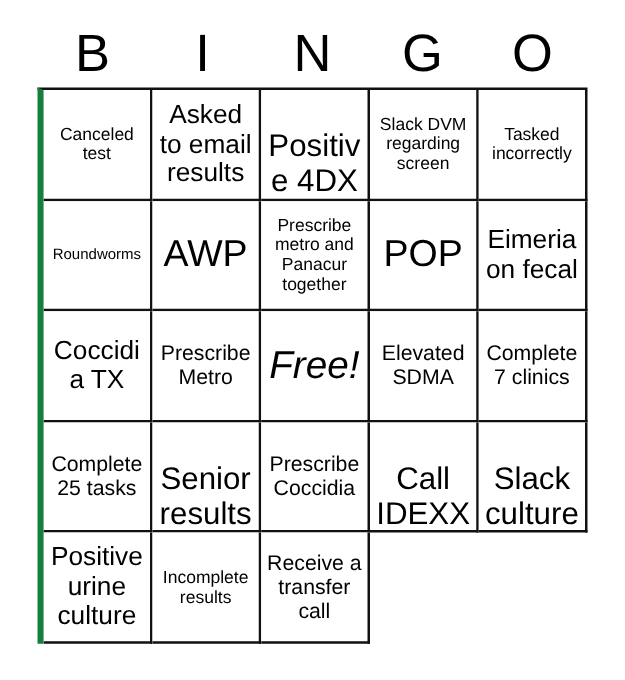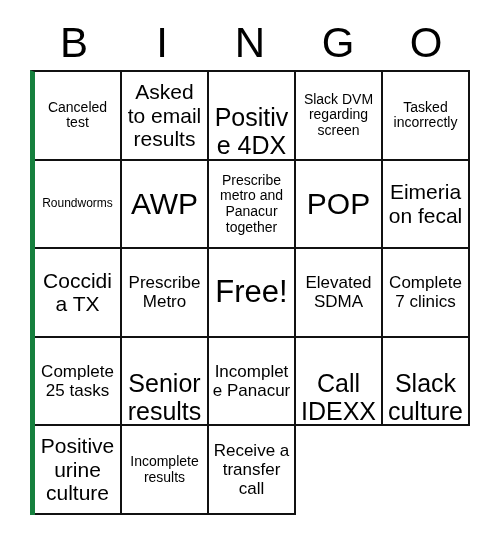--- a/index.html
+++ b/index.html
@@ -80,21 +80,21 @@
     word-wrap: break-word;
     hyphens: none;
   }
 
   
   .fs-xs  { font-size: 12px; }
   .fs-sm  { font-size: 14px; }
   .fs-md  { font-size: 17px; }
   .fs-lg  { font-size: 21px; }
   .fs-xl  { font-size: 25px; margin-top: 32px; }
-  .fs-xxl { font-size: 31px; }
+  .fs-xxl { font-size: 31px; font-style: italic; }
   .fs-mega{ font-size: 30px; }
 </style>
 </head>
 <body>
 
 <div class="bingo-card">
 
   <div class="bingo-header">
     <div class="header-letter">B</div>
     <div class="header-letter">I</div>
@@ -153,21 +153,21 @@
         <span class="cell-text fs-md">Complete 7 clinics</span>
       </div>
 
     <div class="bingo-cell">
         <span class="cell-text fs-md">Complete 25 tasks</span>
       </div>
     <div class="bingo-cell">
         <span class="cell-text fs-xl">Senior results</span>
       </div>
     <div class="bingo-cell">
-        <span class="cell-text fs-md">Incomplete Panacur</span>
+        <span class="cell-text fs-md">Prescribe Coccidia</span>
       </div>
     <div class="bingo-cell">
         <span class="cell-text fs-xl">Call IDEXX</span>
       </div>
     <div class="bingo-cell">
         <span class="cell-text fs-xl">Slack culture</span>
       </div>
 
     <div class="bingo-cell">
         <span class="cell-text fs-lg">Positive urine culture</span>

